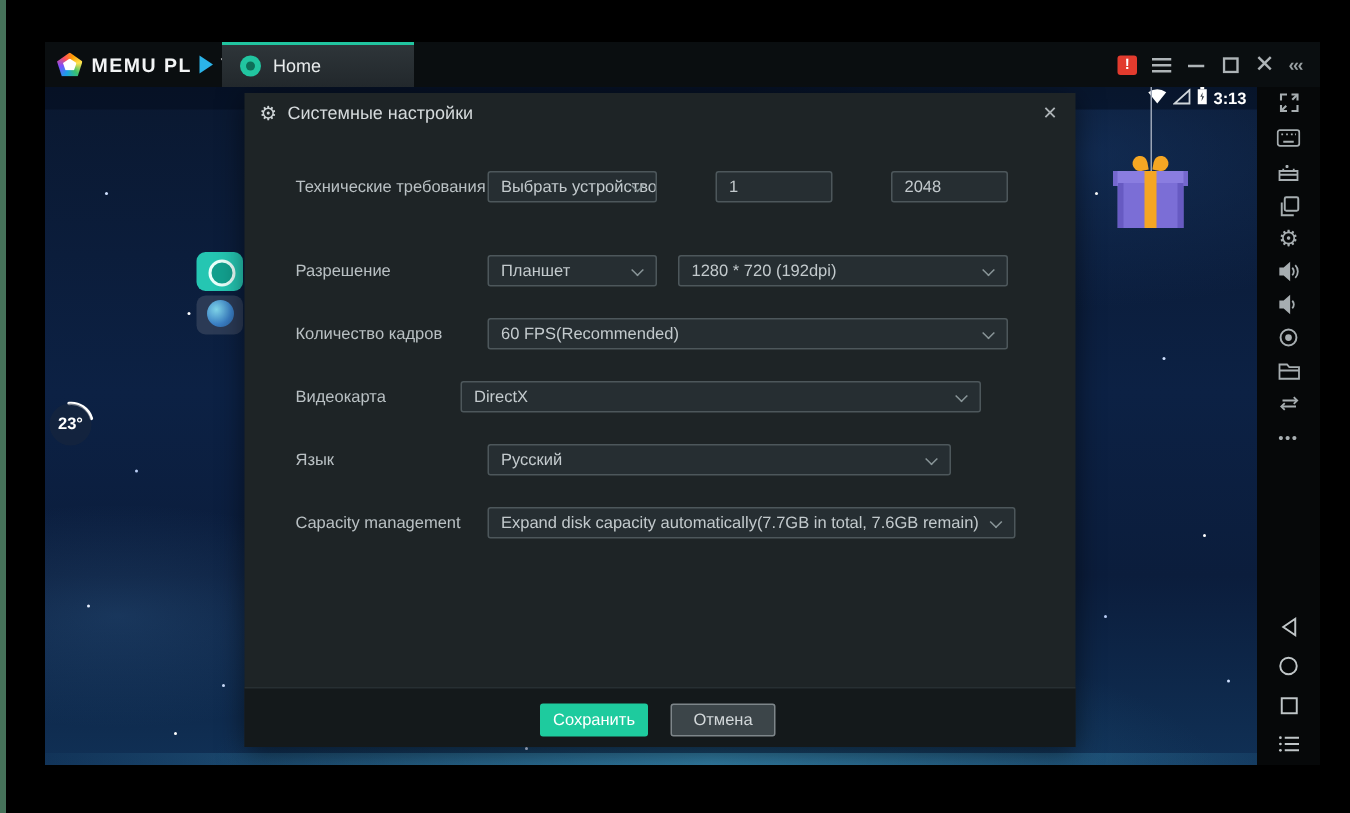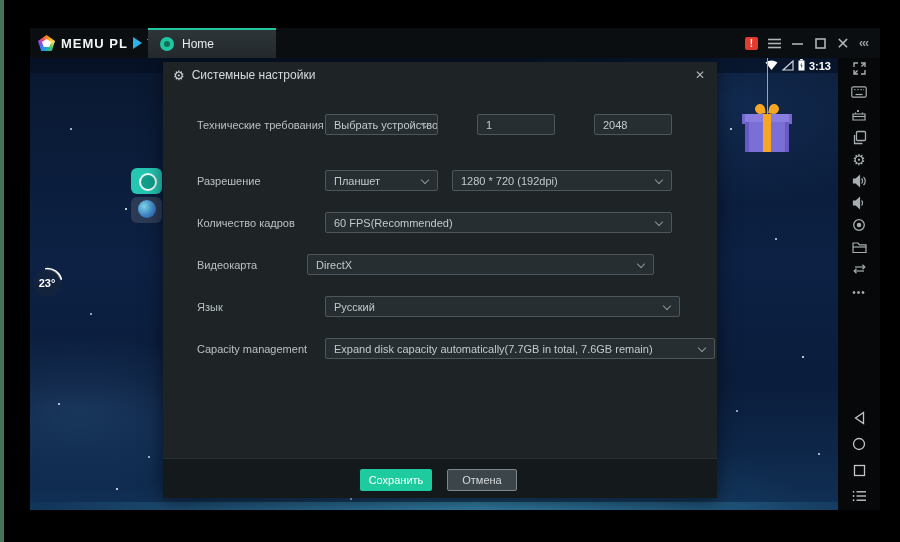--- a/index.html
+++ b/index.html
@@ -235,29 +235,29 @@
         <div class="frow" style="top:147px;">
           <span class="flabel">Видеокарта</span>
           <div class="select" style="left:144px;width:347px;">
             <span>DirectX</span>
             <i class="chev"></i>
           </div>
         </div>
 
         <div class="frow" style="top:189px;">
           <span class="flabel">Язык</span>
-          <div class="select" style="left:162px;width:355px;">
+          <div class="select" style="left:162px;width:309px;">
             <span>Русский</span>
             <i class="chev"></i>
           </div>
         </div>
 
         <div class="frow" style="top:231px;">
           <span class="flabel">Capacity management</span>
-          <div class="select" style="left:162px;width:390px;">
+          <div class="select" style="left:162px;width:352px;">
             <span>Expand disk capacity automatically(7.7GB in total, 7.6GB remain)</span>
             <i class="chev"></i>
           </div>
         </div>
       </div>
 
       <div class="dlg-footer">
         <div class="btn btn-save">Сохранить</div>
         <div class="btn btn-cancel">Отмена</div>
       </div>

